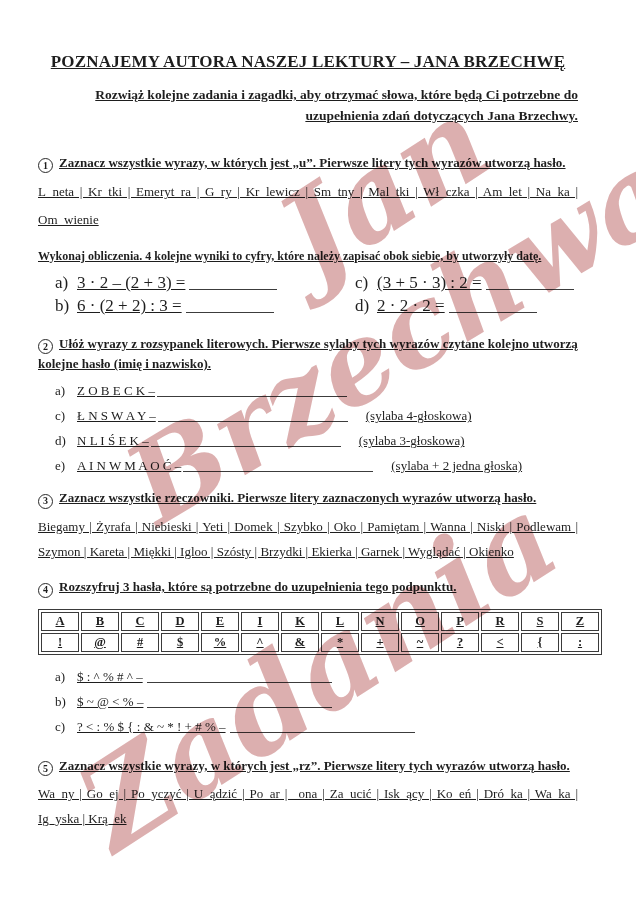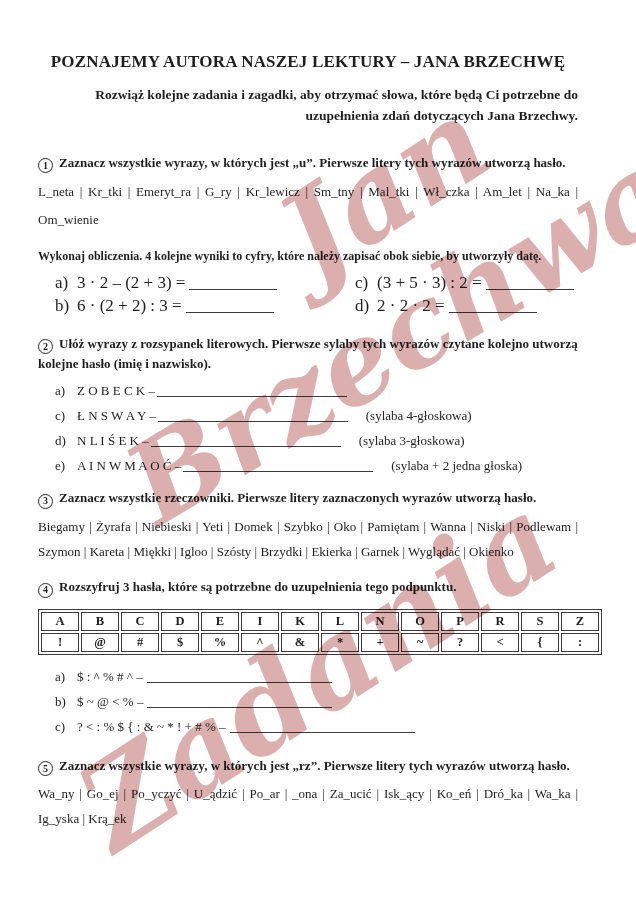--- a/index.html
+++ b/index.html
@@ -2,21 +2,21 @@
 <html><head>
 <meta charset="utf-8">
 <style>
   * { margin:0; padding:0; box-sizing:border-box; }
   html,body { background:#e8e8e8; }
   .page {
     position:relative; width:636px; height:900px; margin:0 auto;
     background:#ffffff; overflow:hidden;
     font-family:"Liberation Serif", serif; color:#1e1e1e;
   }
-  .content { position:absolute; inset:0; padding:40px 58px 0 38px; z-index:1; }
+  .content { position:absolute; inset:0; padding:40px 58px 0 38px; z-index:1;text-decoration:underline; }
 
   .doc-title {
     text-align:center; font-weight:bold; font-size:17px; letter-spacing:.2px;
     margin-top:12px;
   }
   .doc-subtitle {
     text-align:right; font-weight:bold; font-size:13.5px; line-height:1.55;
     max-width:540px; margin:13px auto 0 auto;
   }
 

